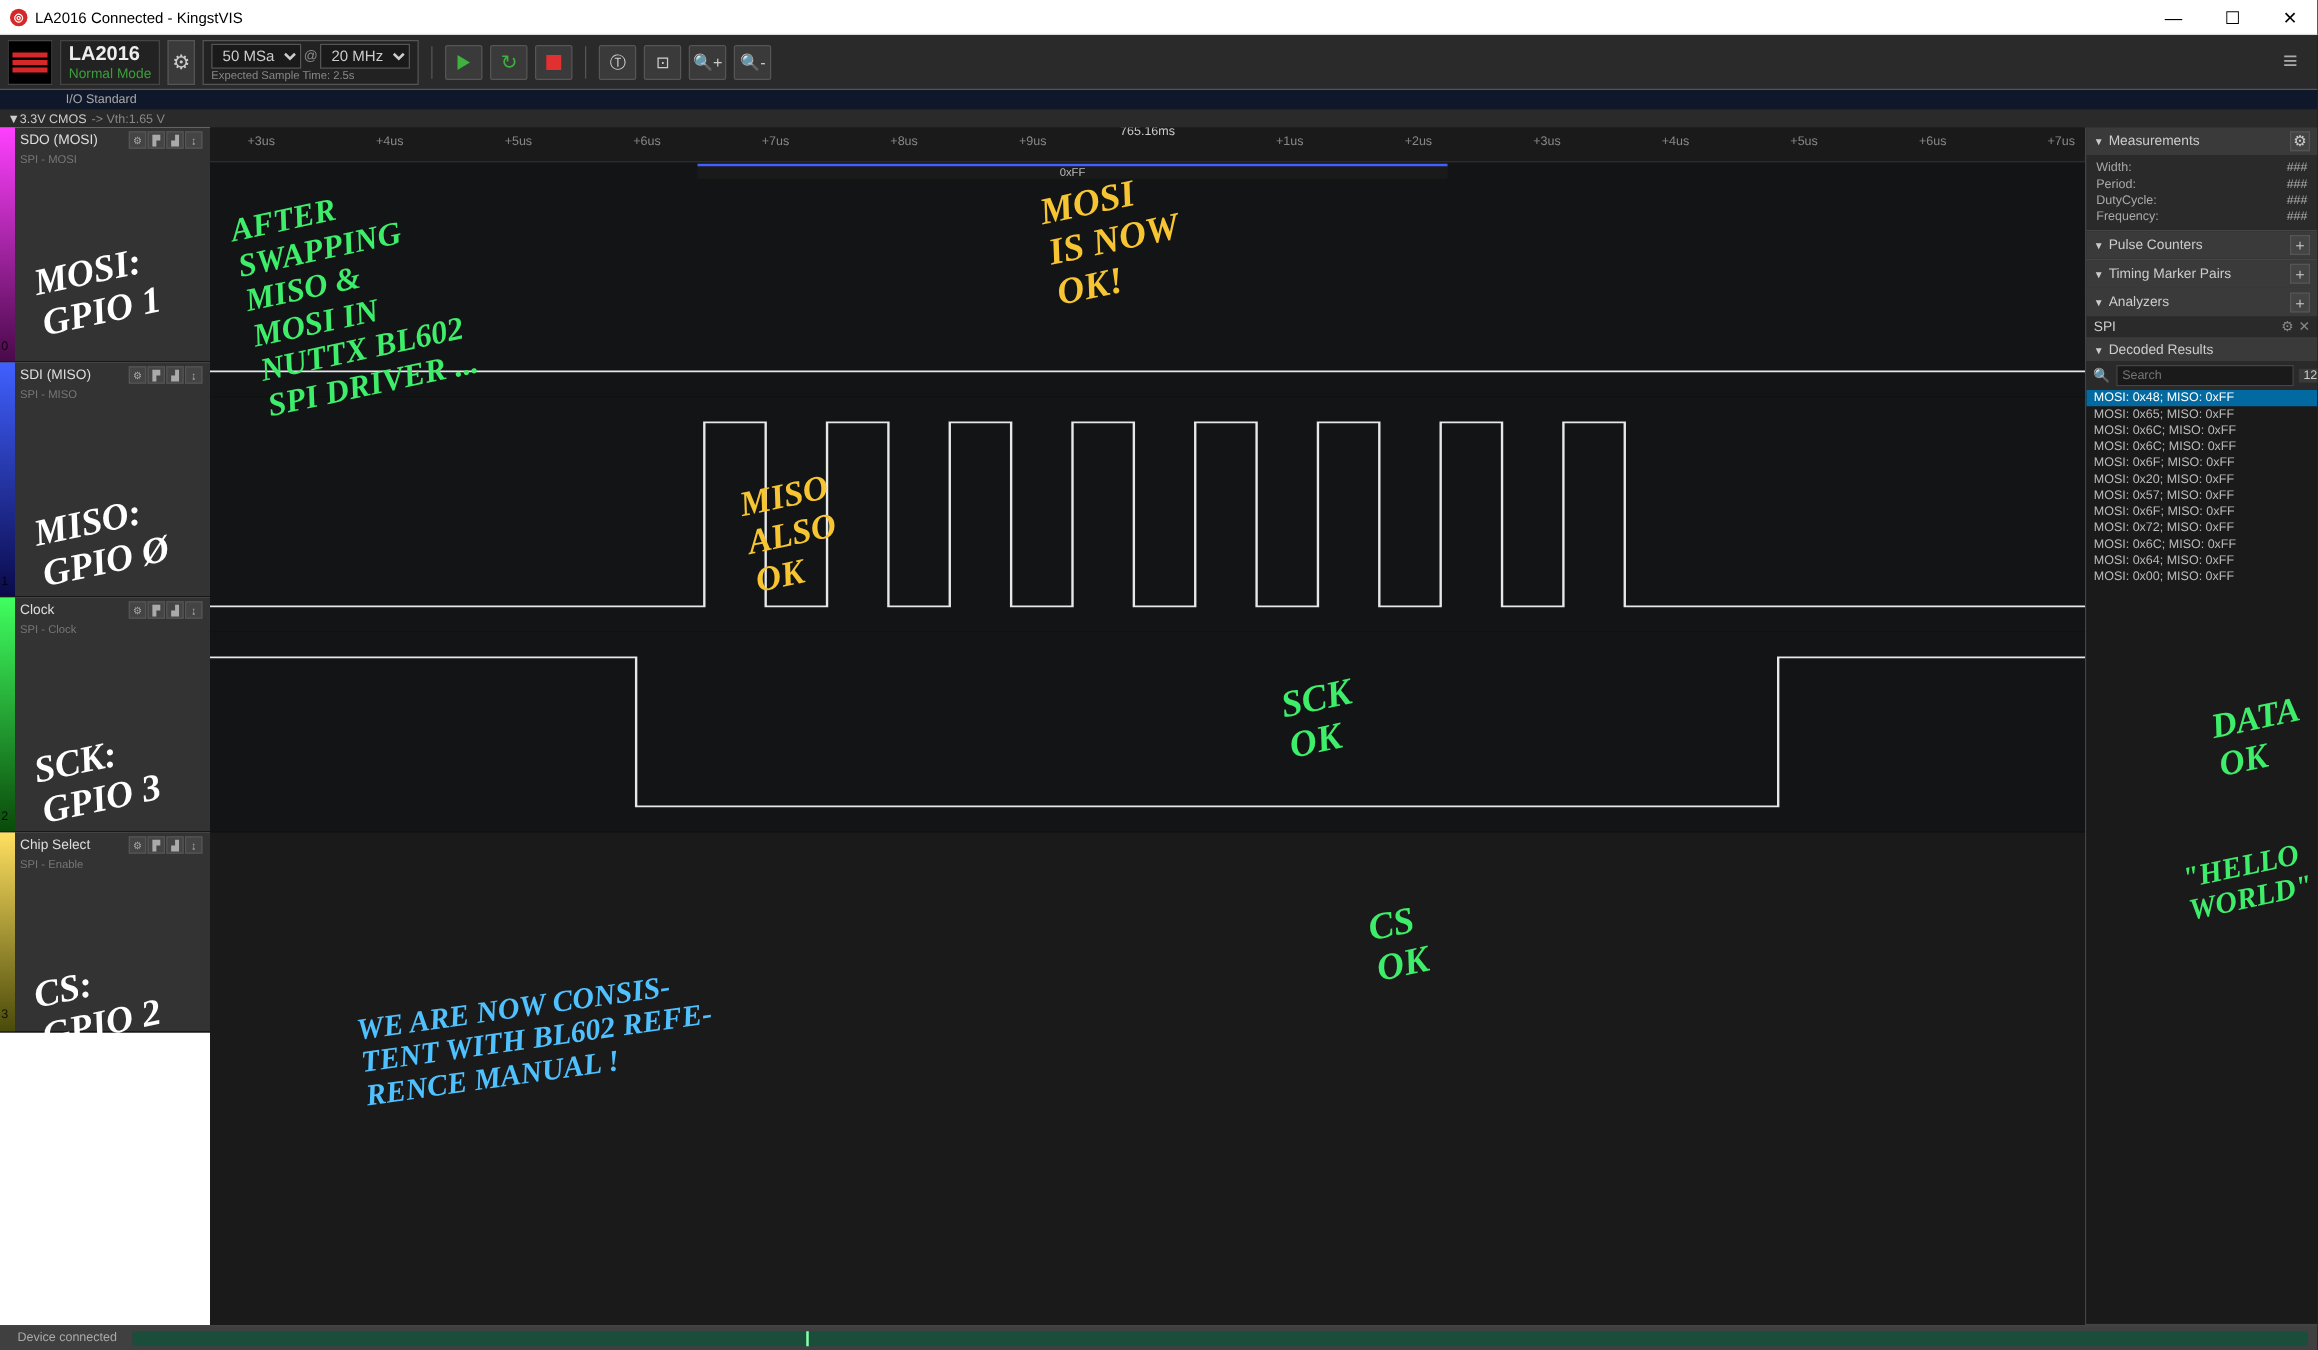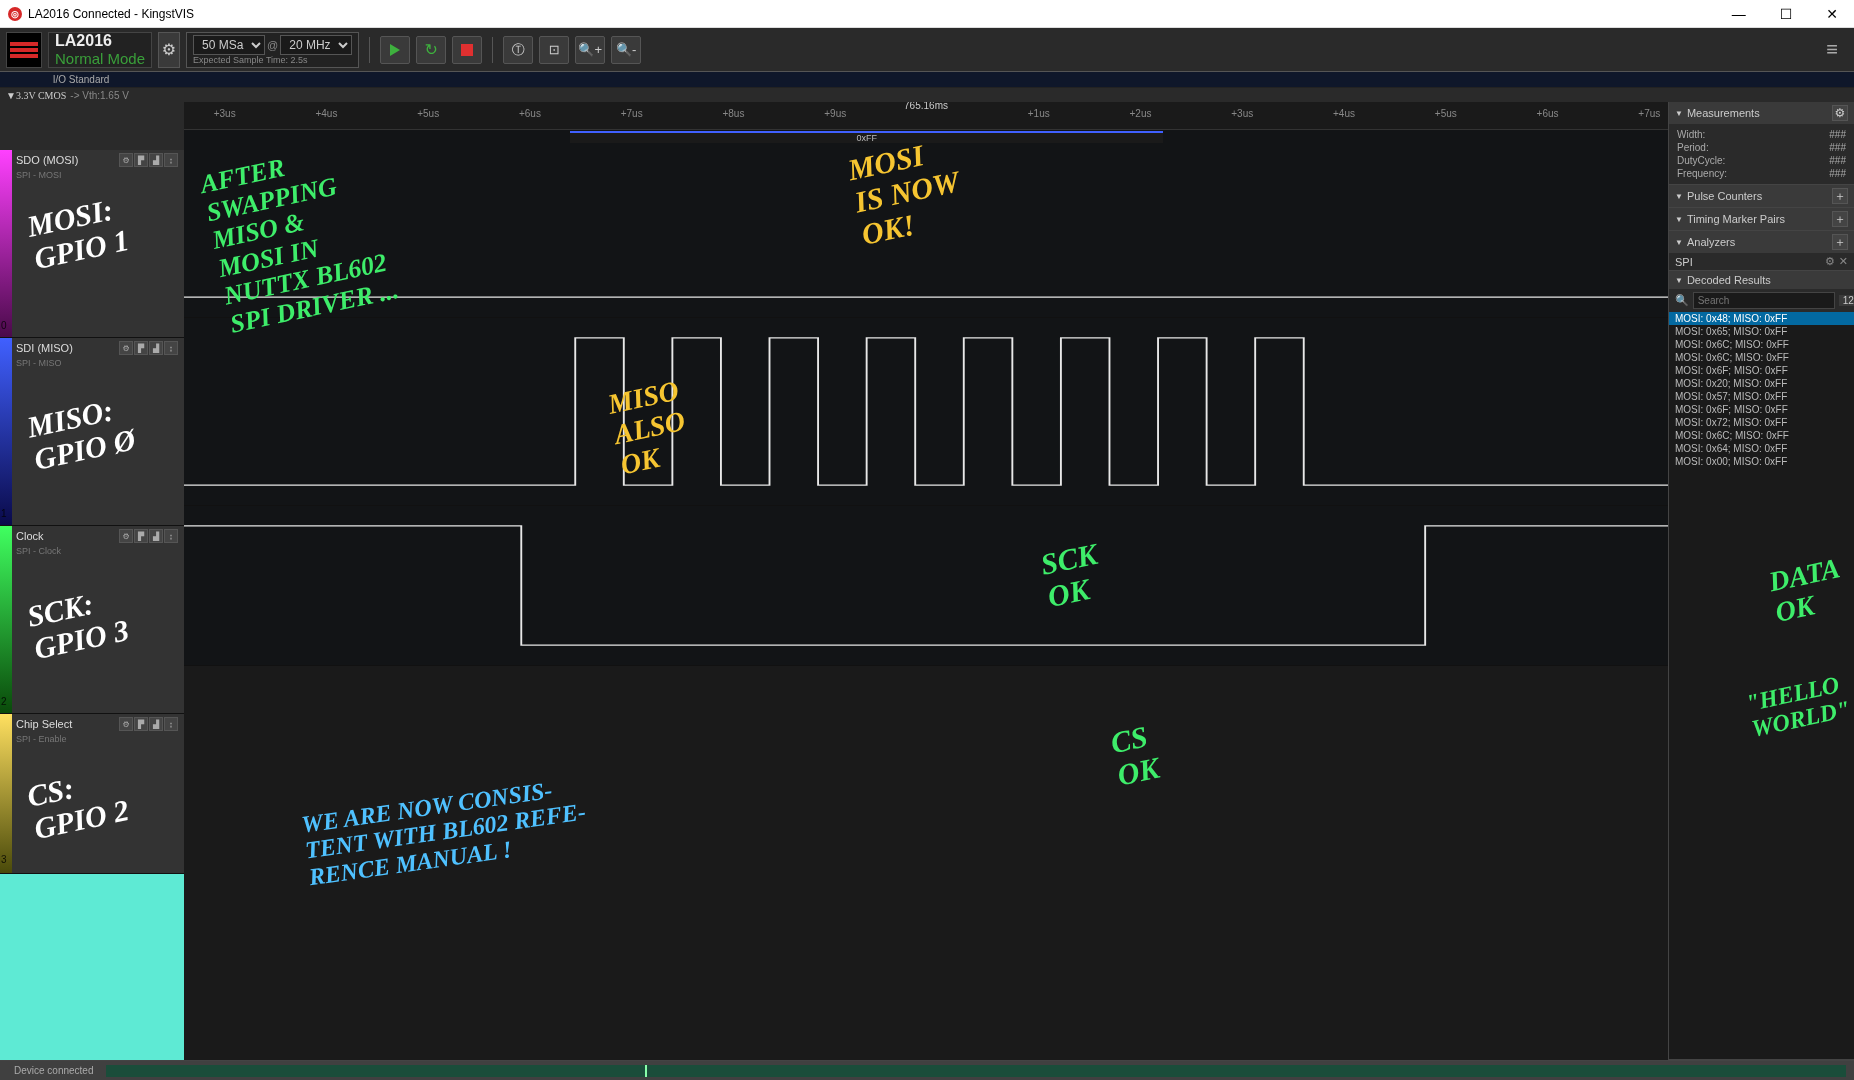--- a/index.html
+++ b/index.html
@@ -10,43 +10,43 @@
 .title-bar .app-icon { width:14px; height:14px; background:#d62828; border-radius:50%; margin-right:6px; display:flex; align-items:center; justify-content:center; font-size:9px; color:#fff; font-weight:bold; }
 .title-bar .win-controls { margin-left:auto; display:flex; gap:18px; font-size:14px; }
 .win-btn { cursor:pointer; padding:0 8px; }
 
 
 .toolbar { height:44px; background:#2a2a2a; border-bottom:1px solid #555; display:flex; align-items:center; padding:4px 6px; gap:6px; }
 .logo-box { width:36px; height:36px; background:#000; border:1px solid #444; display:flex; flex-direction:column; justify-content:center; gap:2px; padding:3px; }
 .logo-box div { height:4px; background:#d62828; }
 .device-box { background:#222; border:1px solid #444; padding:2px 6px; height:36px; display:flex; flex-direction:column; justify-content:center; }
 .device-name { font-size:16px; font-weight:bold; color:#eee; }
-.device-mode { font-size:15px; color:#3a9f3a; }
+.device-mode { font-size:11px; color:#3a9f3a; }
 .gear-btn { width:22px; height:36px; background:#3a3a3a; border:1px solid #555; display:flex; align-items:center; justify-content:center; cursor:pointer; }
 .combo-box { background:#222; border:1px solid #555; padding:14px 6px; height:36px; display:flex; flex-direction:column; justify-content:center; }
 .combo-top { display:flex; align-items:center; gap:2px; }
 .combo-select { background:#1a1a1a; border:1px solid #555; color:#ccc; font-size:12px; padding:1px 4px; }
 .combo-label { font-size:9px; color:#888; }
 .tb-sep { width:1px; height:26px; background:#555; margin:0 4px; }
 .ctrl-btn { width:30px; height:28px; background:#3a3a3a; border:1px solid #555; display:flex; align-items:center; justify-content:center; cursor:pointer; border-radius:2px; }
 .play-tri { width:0; height:0; border-left:10px solid #3eb13e; border-top:6px solid transparent; border-bottom:6px solid transparent; }
 .loop-icon { color:#3eb13e; font-size:16px; }
 .stop-sq { width:12px; height:12px; background:#e03030; }
 .zoom-icon { font-size:13px; color:#ccc; }
 .menu-burger { margin-left:auto; color:#aaa; font-size:20px; padding:0 10px; cursor:pointer; }
 
 
 .sub-header { height:16px; background:#0f172a; display:flex; align-items:center; font-size:10px; padding:0 6px; border-bottom:1px solid #222; }
 .io-std { width:150px; text-align:center; color:#aaa; }
 .vth-row { height:14px; background:#2a2a2a; color:#888; font-size:10px; padding:0 6px; display:flex; align-items:center; }
-.vth-row span.v1 { color:#ccc;font-family:Liberation Serif, serif; }
+.vth-row span.v1 { color:#ccc; }
 
 
 .main { display:flex; height:calc(1080px - 28px - 44px - 16px - 14px - 20px); }
-.left-pane { width:184px; background:#5eead4; display:flex; flex-direction:column;margin-top:48px; }
+.left-pane { width:168px; background:#ffffff; display:flex; flex-direction:column; }
 .center-pane { flex:1; background:#1a1a1a; position:relative; overflow:hidden; }
 .right-pane { width:186px; background:#2a2a2a; border-left:1px solid #444; display:flex; flex-direction:column; font-size:11px; }
 
 
 .ch-block { border-bottom:1px solid #111; position:relative; background:#333; }
 .ch-color { position:absolute; left:0; top:0; bottom:0; width:12px; }
 .ch-head { padding:3px 6px 3px 16px; display:flex; align-items:center; gap:3px; }
 .ch-name { font-size:11px; color:#ddd; flex:0 0 auto; }
 .ch-btns { margin-left:auto; display:flex; gap:1px; }
 .ch-btn { width:14px; height:14px; background:#444; border:1px solid #555; font-size:8px; display:flex; align-items:center; justify-content:center; cursor:pointer; color:#aaa; }

